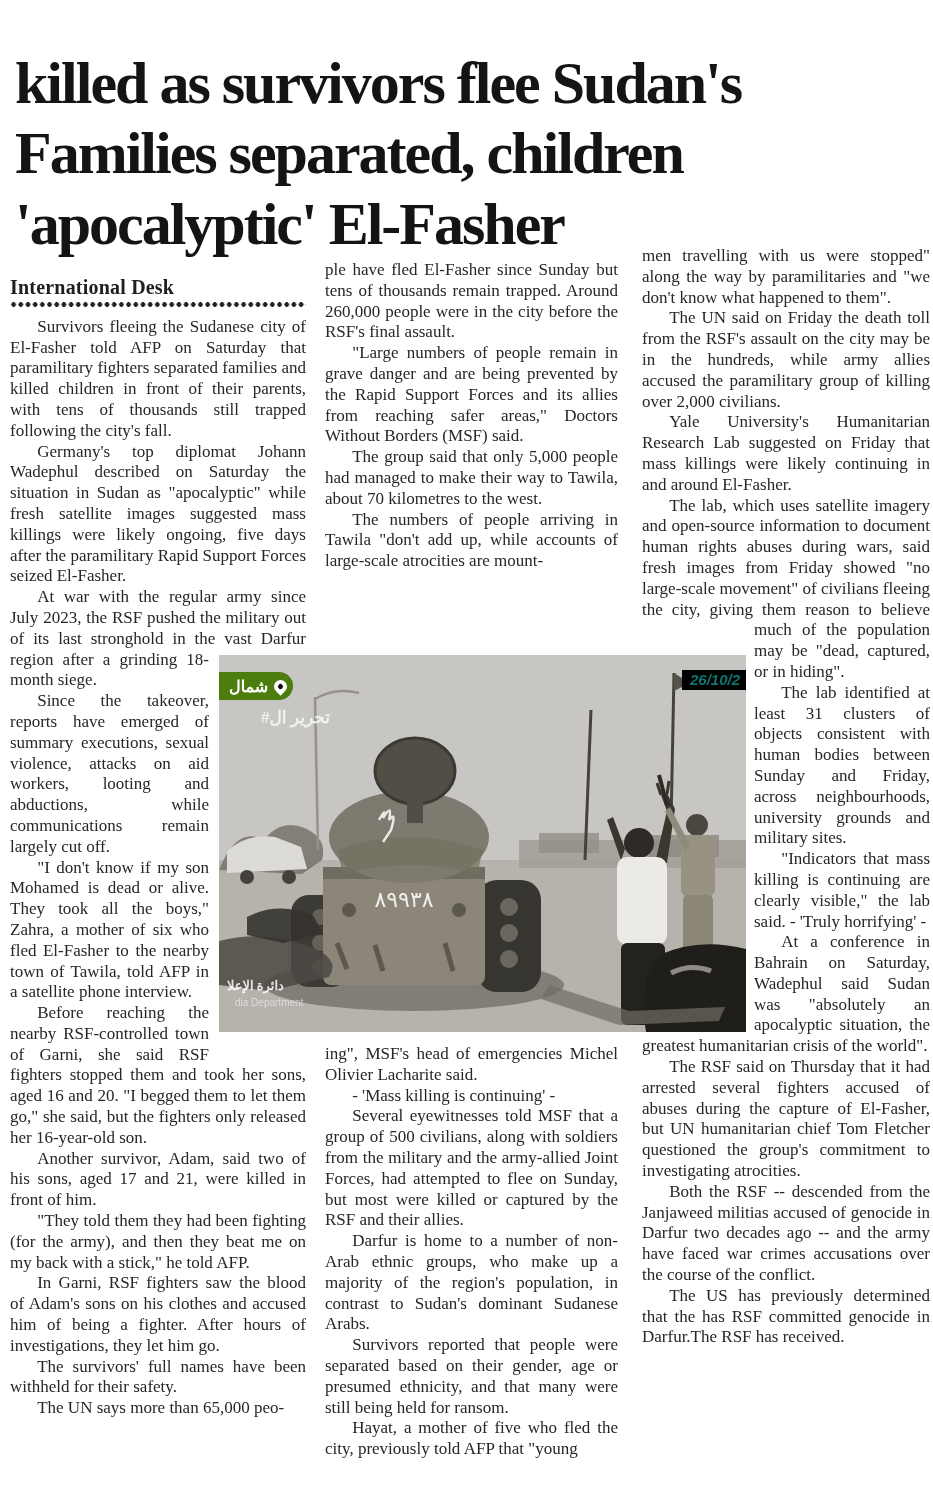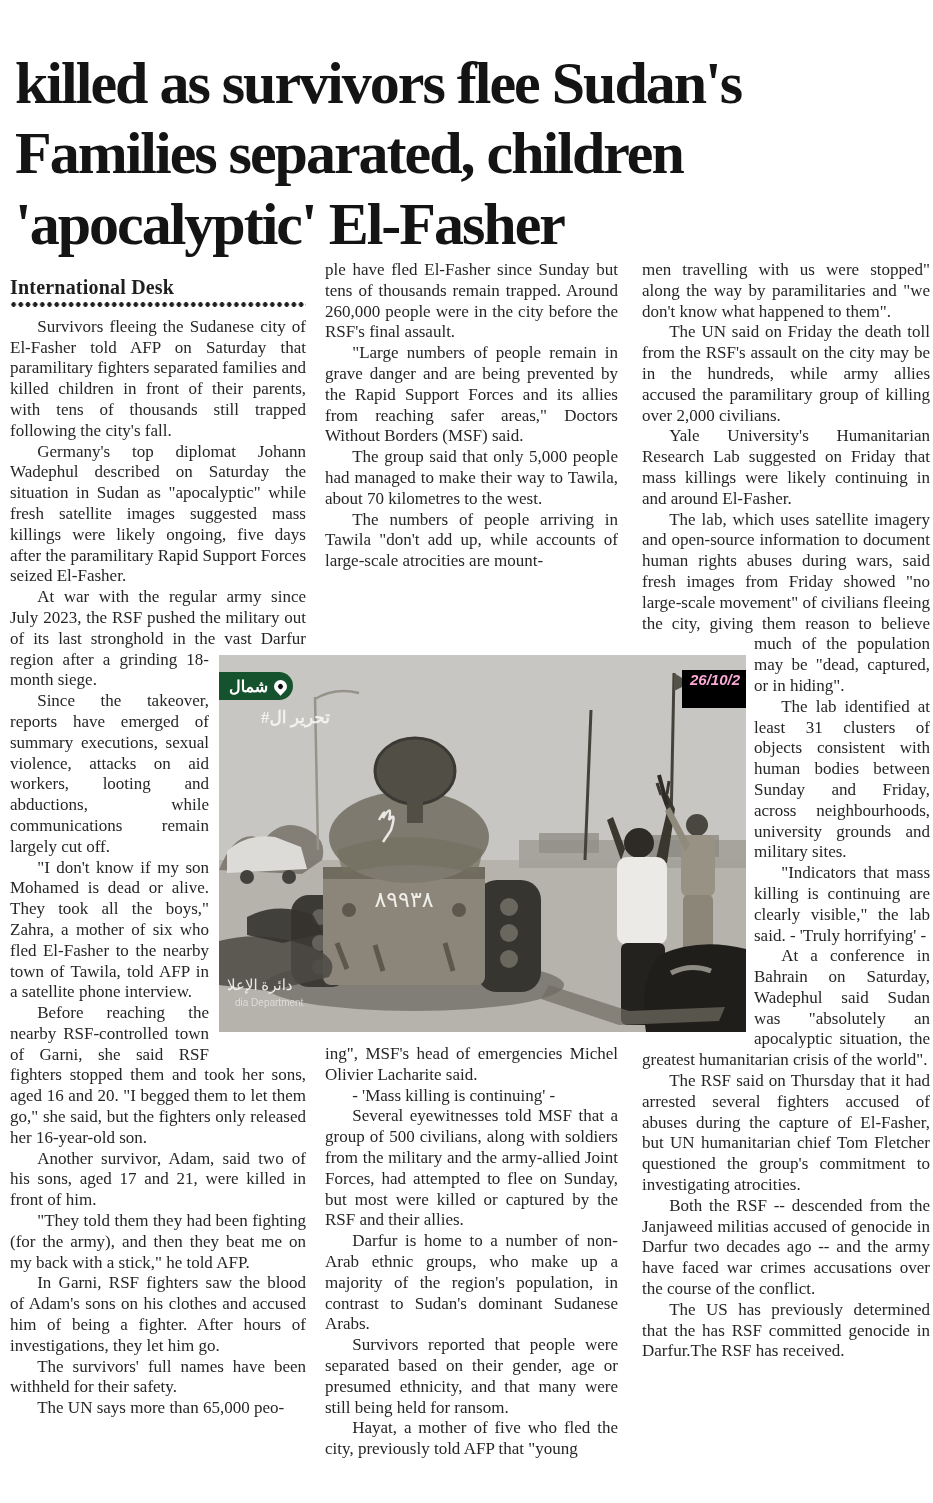--- a/index.html
+++ b/index.html
@@ -23,21 +23,21 @@
     position:absolute;
     font-size:17px;line-height:20.8px;
     text-align:justify;
     overflow:hidden;
     hyphens:auto;
   }
   .col p{margin:0;text-indent:1.6em;}
   .no-indent-first p:first-child{text-indent:0;}
   .col1{left:10px;top:261px;width:296px;height:1238px;}
   .col2{left:325px;top:260px;width:293px;height:1240px;}
-  .col3{left:642px;top:260px;width:288px;height:1240px;}
+  .col3{left:642px;top:246px;width:288px;height:1240px;}
 
   .section-label{
     font-size:20px;font-weight:700;color:#1f1f1f;
     margin:16px 0 3px 0;text-indent:0;letter-spacing:.2px;
   }
   .dotted-rule{
     height:7px;margin-bottom:9px;
     background-image:radial-gradient(circle, #222 2.1px, transparent 2.6px);
     background-size:7.2px 7px;background-repeat:repeat-x;background-position:0 50%;
   }
@@ -54,47 +54,47 @@
   .photo-gap{height:400px;}
 
   
   .photo{
     position:absolute;left:219px;top:655px;width:527px;height:377px;
     background:#c6c5c1;overflow:hidden;
   }
   .photo svg{display:block;}
   .photo-badge{
     position:absolute;left:0;top:17px;height:28px;
-    background:#14532d;color:#fff;
+    background:#4d7c0f;color:#fff;
     display:flex;align-items:center;gap:6px;
     padding:0 6px 0 10px;border-radius:0 14px 14px 0;
     font-size:16px;font-weight:700;
   }
   .pin{
     width:13px;height:13px;background:#fff;
     border-radius:50% 50% 50% 0;transform:rotate(-45deg);
     position:relative;flex:0 0 auto;
   }
   .pin::after{
     content:"";position:absolute;left:4px;top:4px;width:5px;height:5px;
     border-radius:50%;background:#0d0d0d;
   }
   .photo-hashtag{
     position:absolute;left:42px;top:52px;
     color:rgba(255,255,255,.75);font-size:17px;font-weight:700;
   }
   .photo-timestamp{
     position:absolute;right:0;top:15px;
-    background:#000;color:#f9a8d4;padding:1px 6px 20px 8px;
+    background:#000;color:#0f766e;padding:1px 6px 2px 8px;
     font-size:15px;font-weight:700;font-style:italic;
     font-family:"Liberation Sans", sans-serif;
   }
   .wm-ar{
     position:absolute;left:8px;bottom:38px;
-    color:rgba(255,255,255,.85);font-size:15px;font-weight:400;
+    color:rgba(255,255,255,.85);font-size:13px;font-weight:700;
   }
   .wm-en{
     position:absolute;left:16px;bottom:24px;
     color:rgba(255,255,255,.55);font-size:10px;
     font-family:Liberation Sans, sans-serif;
   }
 </style>
 </head>
 <body>
 

